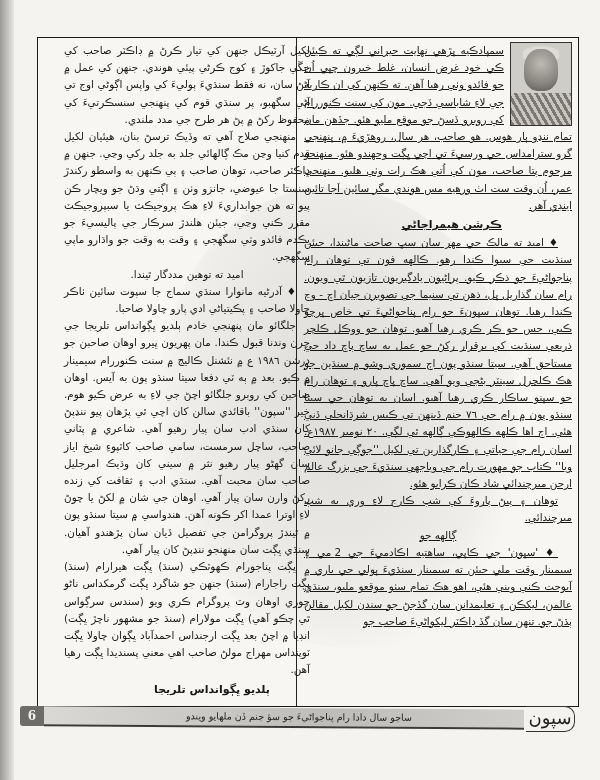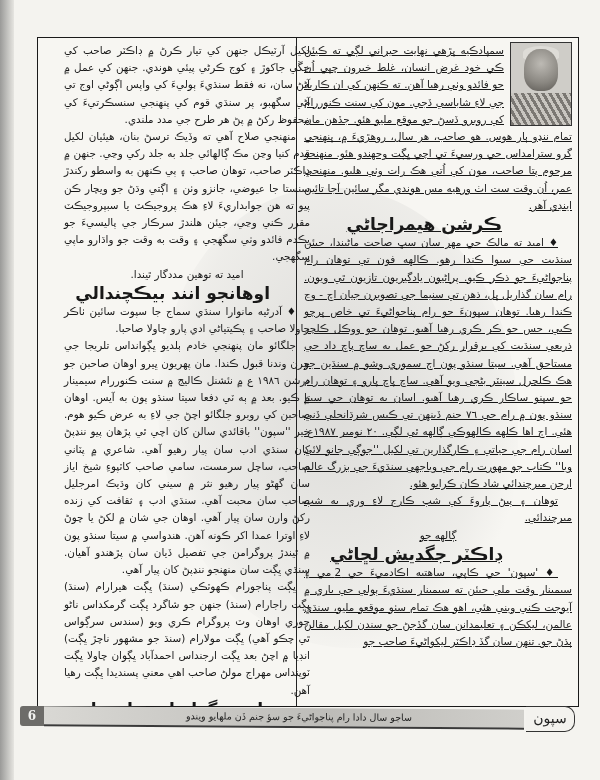--- a/index.html
+++ b/index.html
@@ -33,21 +33,21 @@
       position: absolute; top: 4px; direction: rtl; text-align: justify;
       font-family: "DejaVu Sans", sans-serif;
       font-size: 10.4px; line-height: 17.2px; color: #181818;
     }
     .col-left { left: 6px; width: 246px; margin-left: 20px; }
     .col-right { left: 266px; width: 268px; text-decoration: underline; }
     .col p { margin: 0; }
     .col .indent { text-indent: 14px; }
     .col .center { text-align: center; }
     .heading {
-      font-weight: bold; font-size: 17px; margin: 2px 0 1px 0; padding-right: 70px;
+      font-weight: bold; font-size: 11px; margin: 2px 0 1px 0; padding-right: 70px;
     }
     .heading.left-h { padding-right: 40px; }
     .photo {
       float: right; width: 60px; height: 82px; margin: 0 0 2px 6px;
       border: 1.5px solid #333; background: #cfcdc8; position: relative; overflow: hidden;
     }
     .photo .head {
       position: absolute; left: 13px; top: 6px; width: 34px; height: 42px; border-radius: 45% 45% 40% 40%;
       background: radial-gradient(circle at 50% 35%, #bdbab4 0%, #8a8781 60%, #5d5a55 100%);
     }
@@ -75,57 +75,55 @@
       transform: skewY(0.4deg);
     }
     .banner-text {
       position: absolute; left: 100px; top: 0; width: 310px; height: 18px;
       direction: rtl; text-align: center; font-size: 9.5px; line-height: 18px; color: #1c1c1c;
     }
     .logo {
       position: absolute; left: 506px; top: 0; width: 48px; height: 24px;
       border: 1.5px solid #333; border-left: none; border-radius: 0 10px 10px 0;
       background: #f3f2ee;
-      font-family: "DejaVu Serif", serif; font-size: 14px; line-height: 22px; color: #222;
+      font-family: "DejaVu Serif", serif; font-size: 18px; line-height: 22px; color: #222;
       text-align: center; direction: rtl;
     }
   </style>
 </head>
 <body>
 
 <div class="page-shadow"></div>
 
 <div class="frame">
   <div class="watermark"></div>
   <div class="divider"></div>
 
   <div class="col col-left">
     <p>لکيل آرٽيڪل جنهن کي تيار ڪرڻ ۾ ڊاڪٽر صاحب کي چڱي جاکوڙ ۽ کوج ڪرڻي پيئي هوندي. جنهن کي عمل ۾ آڻڻ سان، نه فقط سنڌيءَ ٻوليءَ کي واپس اڳوڻي اوج تي آڻي سگهبو، پر سنڌي قوم کي پنهنجي سنسڪرتيءَ کي محفوظ رکڻ ۾ پڻ هر طرح جي مدد ملندي.</p>
     <p class="indent">منهنجي صلاح آهي ته وڏيڪ ترسڻ بنان، هيئيان لکيل قدم کنيا وڃن مڪ ڳالهائي جلد به جلد رکي وڃي. جنهن ۾ ڊاڪٽر صاحب، توهان صاحب ۽ ٻي ڪنهن به واسطو رکندڙ سنستا جا عيوضي، جانزو وٺن ۽ اڳتي وڌڻ جو ويچار ڪن پيو ته هن جوابداريءَ لاءِ هڪ پروجيڪٽ يا سبپروجيڪٽ مقرر ڪني وڃي، جيئن هلندڙ سرڪار جي پاليسيءَ جو يڪدم فائدو وٺي سگهجي ۽ وقت به وقت جو واڌارو ماپي سگهجي.</p>
     <p class="center">اميد ته توهين مددگار ٿيندا.</p>
-    <div class="heading left-h">اوهانجو  انند  بيڪچندالي</div>
     <p class="indent">♦ آدرڻيه مانوارا سنڌي سماج جا سپوت سائين ٺاڪر چاولا صاحب ۽ پڪيتياڻي ادي پارو چاولا صاحبا.</p>
     <p class="indent">جلگائو مان پنهنجي خادم ٻلديو ڀڳوانداس تلريجا جي چرن وندنا قبول ڪندا. مان پهريون ڀيرو اوهان صاحبن جو درشن ١٩٨٦ ع ۾ نئشنل ڪاليج ۾ سنت ڪنوررام سيمينار ۾ ڪيو. بعد ۾ ٻه ٽي دفعا سيتا سنڌو پون به آيس. اوهان صاحبن کي روبرو جلگائو اچڻ جي لاءِ به عرض ڪيو هوم. خير ''سپون'' باقائدي سالن کان اچي ٿي پڙهان پيو ننڍپڻ کان سنڌي ادب سان پيار رهيو آهي. شاعري ۾ پٽاني صاحب، ساچل سرمست، سامي صاحب کاٽپوءِ شيخ اياز سان گهڻو پيار رهيو نثر ۾ سيني کان وڌيڪ امرجليل صاحب سان محبت آهي. سنڌي ادب ۽ ثقافت کي زنده رکڻ وارن سان پيار آهي. اوهان جي شان ۾ لکڻ يا چوڻ لاءِ اوترا عمدا اکر ڪونه آهن. هندواسي ۾ سيتا سنڌو پون ۾ ٿيندڙ پروگرامن جي تفصيل ڏيان سان پڙهندو آهيان. سنڌي ڀڳت سان منهنجو ننڍپڻ کان پيار آهي.</p>
     <p class="indent">ڀڳت پناجورام ڪهوٽڪي (سنڌ) ڀڳت هيرارام (سنڌ) ڀڳت راجارام (سنڌ) جنهن جو شاگرد ڀڳت گرمکداس ناڻو چوري اوهان وٽ پروگرام ڪري ويو (سندس سرڳواس ٿي چڪو آهي) ڀڳت مولارام (سنڌ جو مشهور ناچڙ ڀڳت) انڊيا ۾ اچڻ بعد ڀڳت ارجنداس احمدآباد ڀڳوان چاولا ڀڳت ٽوپنداس مهراج مولڻ صاحب اهي معني پسنديدا ڀڳت رهيا آهن.</p>
     <div class="heading left-h">ٻلديو ڀڳوانداس تلريجا</div>
 
   </div>
 
   <div class="col col-right">
     <div class="photo">
       <div class="hair"></div>
       <div class="head"></div>
       <div class="shirt"></div>
     </div>
     <p>سمپادڪيه پڙهي نهايت حيراني لڳي ته ڪيئن ڪي خود غرض انسان، غلط خبرون ڇپي اُن جو فائدو وٺي رهيا آهن. ته ڪنهن کي ان ڪاريه جي لاءِ شاباسي ڏجي. مون کي سنت ڪنوررام کي روبرو ڏسڻ جو موقع مليو هئو. جڏهن مان تمام ننڍو ٻار هوس. هو صاحب، هر سال، روهڙيءَ ۾، پنهنجي گرو سترامداس جي ورسيءَ تي اچي ڀڳت وجهندو هئو. منهنجو مرحوم پتا صاحب، مون کي اُتي هڪ رات وٺي هليو. منهنجي عمر، اُن وقت ست اٺ ورهيه مس هوندي مگر سائين اَجا تائين اينڊي آهر.</p>
     <div class="heading">ڪرشن هيمراجاڻي</div>
     <p class="indent">♦ اميد ته مالڪ جي مهر سان سڀ صاحت ماڻيندا، جيئن سنڌيت جي سيوا ڪندا رهو. ڪالهه فون تي توهان رام پناجواڻيءَ جو ذڪر ڪيو. پراڻيون يادگيريون تازيون ٿي ويون. رام سان گذاريل پل، ذهن تي سنيما جي تصويرن جيان اچ - وڃ ڪندا رهيا. توهان سپونءَ جو رام پناجواڻيءَ تي خاص پرچو ڪيي، جس جو ڪر ڪري رهيا آهيو. توهان جو ووڪل ڪلچر ذريعي سنڌيت کي برقرار رکڻ جو عمل به ساچ پاچ داد جي مستاحق آهي. سيتا سنڌو پون اڄ سموري وشو ۾ سنڌين جو هڪ ڪلچرل سينٽر بڻجي ويو آهي. ساچ پاچ پارو ۽ توهان رام جو سپنو ساڪار ڪري رهيا آهيو. اسان به توهان جي سيتا سنڌو پون ۾ رام جي ٧٦ جنم ڏينهن تي ڪيس شرڌانجلي ڏني هئي. اڄ اها ڪلهه ڪالهوڪي ڳالهه ٿي لڳي. ٢٠ نومبر ١٩٨٧ع. اسان رام جي حياتي ۽ ڪارگذارين تي لکيل ''جوڳي جانو لائي ويا'' ڪتاب جو مهورت رام جي وياجهي سنڌيءَ جي بزرگ عالم ارجن ميرچندائي شاد ڪان ڪرايو هئو.</p>
     <p class="indent">توهان ۽ پيڻ پاروءَ کي شپ ڪارج لاءِ وري به شپ ميرچندائي.</p>
     <p class="center">ڳالهه جو</p>
-    <div class="heading">ڊاڪٽر  جگديش  لڇاڻي</div>
     <p class="indent">♦ 'سپون' جي ڪاپي، ساهتيه اڪادميءَ جي 2 مي ۽ سيمينار وقت ملي جيئن ته سيمينار سنڌيءَ ٻولي جي باري ۾ آيوجت ڪني ويني هئي، اهو هڪ تمام سٺو موقعو مليو، سنڌي عالمن، ليکڪن ۽ تعليمدانن سان گڏجڻ جو سندن لکيل مقالن ٻڌڻ جو. تنهن سان گڏ ڊاڪٽر ليکواڻيءَ صاحب جو</p>
   </div>
 </div>
 
 <div class="footer-bar">
   <div class="page-num">6</div>
   <div class="banner">
     <div class="banner-text">ساجو سال دادا رام پناجواڻيءَ جو سؤ جنم ڏن ملهايو ويندو</div>
   </div>
   <div class="logo">سپون</div>

